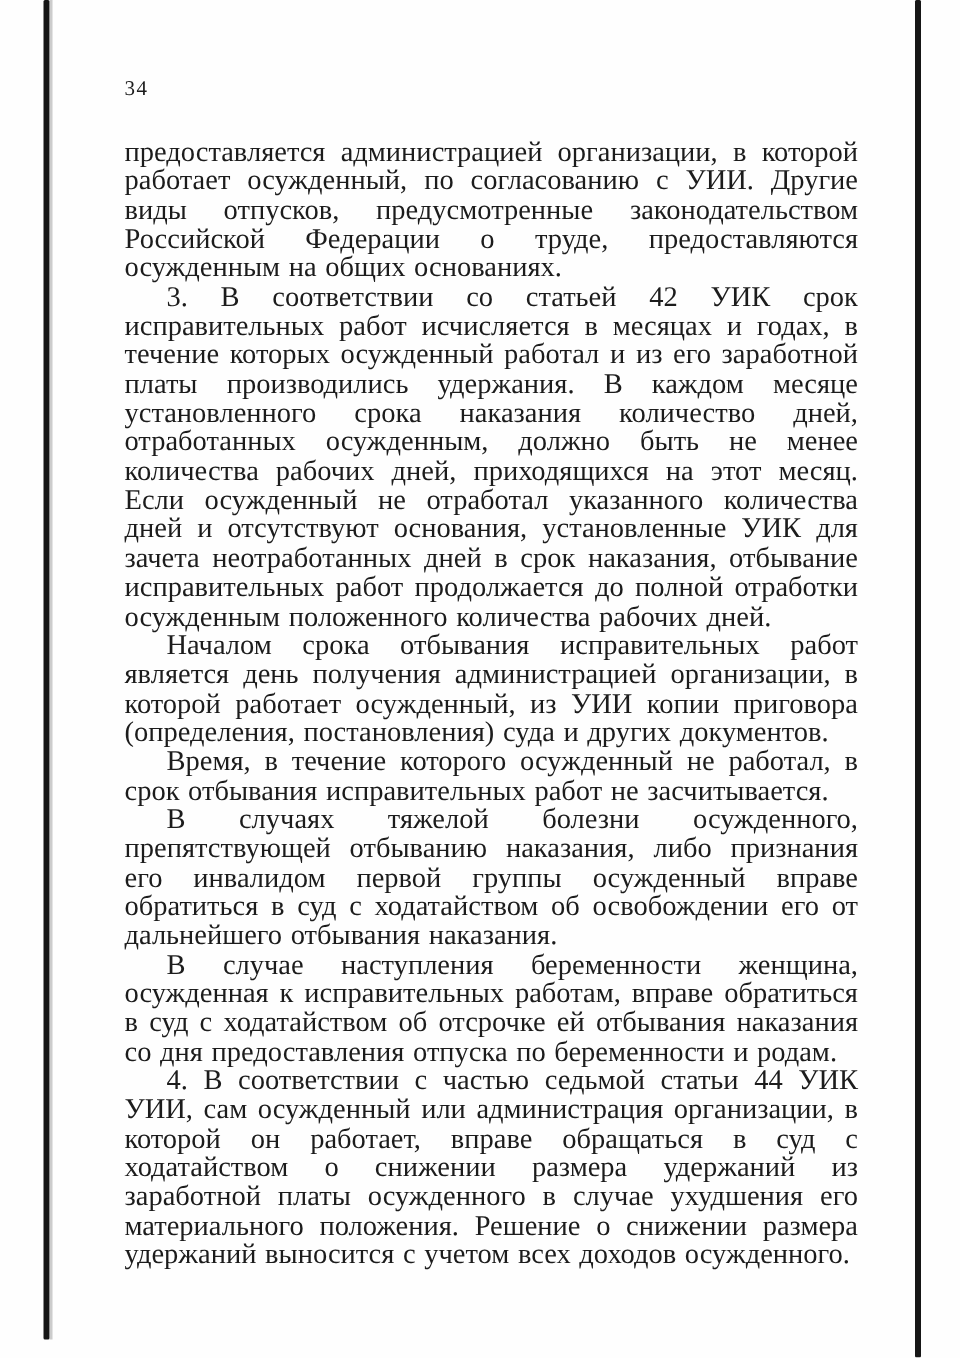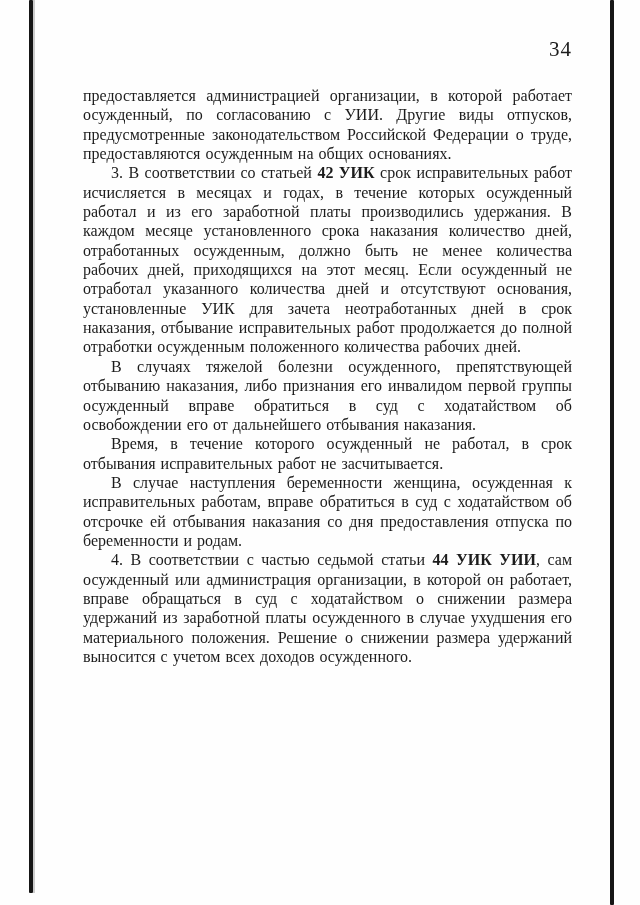--- a/index.html
+++ b/index.html
@@ -41,49 +41,50 @@
     opacity: .5;
   }
   .page {
     position: absolute;
     left: 83px;
     top: 36px;
     width: 489px;
     color: #1c1c1c;
   }
   .page-number {
-    text-align: right;
-    font-size: 21px;
+    text-align: left;
+    font-size: 14px;
     letter-spacing: 1px;
-    margin: 1px 0 24px 0;
+    margin: 16px 0 24px 0;
   }
   .text-block p.para {
     margin: 0;
     text-align: justify;
-    font-size: 16px;
+    font-size: 19px;
     line-height: 19.35px;
     word-spacing: 1px;
   }
   .text-block p.para.indent {
     text-indent: 28px;
   }
   .text-block .b {
-    font-weight: bold;
+    font-weight: normal;
   }
 </style>
 </head>
 <body>
 
 <div class="scan-bar left"></div>
 <div class="scan-shadow-left"></div>
 <div class="scan-bar right"></div>
 
 <div class="page">
   <p class="page-number">34</p>
   <div class="text-block">
       <p class="para"><span>предоставляется администрацией организации, в которой работает осужденный, по согласованию с УИИ. Другие виды отпусков, предусмотренные законодательством Российской Федерации о труде, предоставляются осужденным на общих основаниях.</span></p>
       <p class="para indent"><span>3. В соответствии со статьей </span><span class="b">42 УИК</span><span> срок исправительных работ исчисляется в месяцах и годах, в течение которых осужденный работал и из его заработной платы производились удержания. В каждом месяце установленного срока наказания количество дней, отработанных осужденным, должно быть не менее количества рабочих дней, приходящихся на этот месяц. Если осужденный не отработал указанного количества дней и отсутствуют основания, установленные УИК для зачета неотработанных дней в срок наказания, отбывание исправительных работ продолжается до полной отработки осужденным положенного количества рабочих дней.</span></p>
+      <p class="para indent"><span>Началом срока отбывания исправительных работ является день получения администрацией организации, в которой работает осужденный, из УИИ копии приговора (определения, постановления) суда и других документов.</span></p>
+      <p class="para indent"><span>Время, в течение которого осужденный не работал, в срок отбывания исправительных работ не засчитывается.</span></p>
       <p class="para indent"><span>В случаях тяжелой болезни осужденного, препятствующей отбыванию наказания, либо признания его инвалидом первой группы осужденный вправе обратиться в суд с ходатайством об освобождении его от дальнейшего отбывания наказания.</span></p>
-      <p class="para indent"><span>Время, в течение которого осужденный не работал, в срок отбывания исправительных работ не засчитывается.</span></p>
       <p class="para indent"><span>В случае наступления беременности женщина, осужденная к исправительных работам, вправе обратиться в суд с ходатайством об отсрочке ей отбывания наказания со дня предоставления отпуска по беременности и родам.</span></p>
       <p class="para indent"><span>4. В соответствии с частью седьмой статьи </span><span class="b">44 УИК УИИ</span><span>, сам осужденный или администрация организации, в которой он работает, вправе обращаться в суд с ходатайством о снижении размера удержаний из заработной платы осужденного в случае ухудшения его материального положения. Решение о снижении размера удержаний выносится с учетом всех доходов осужденного.</span></p>
     </div>
 </div>
 
 </body></html>

